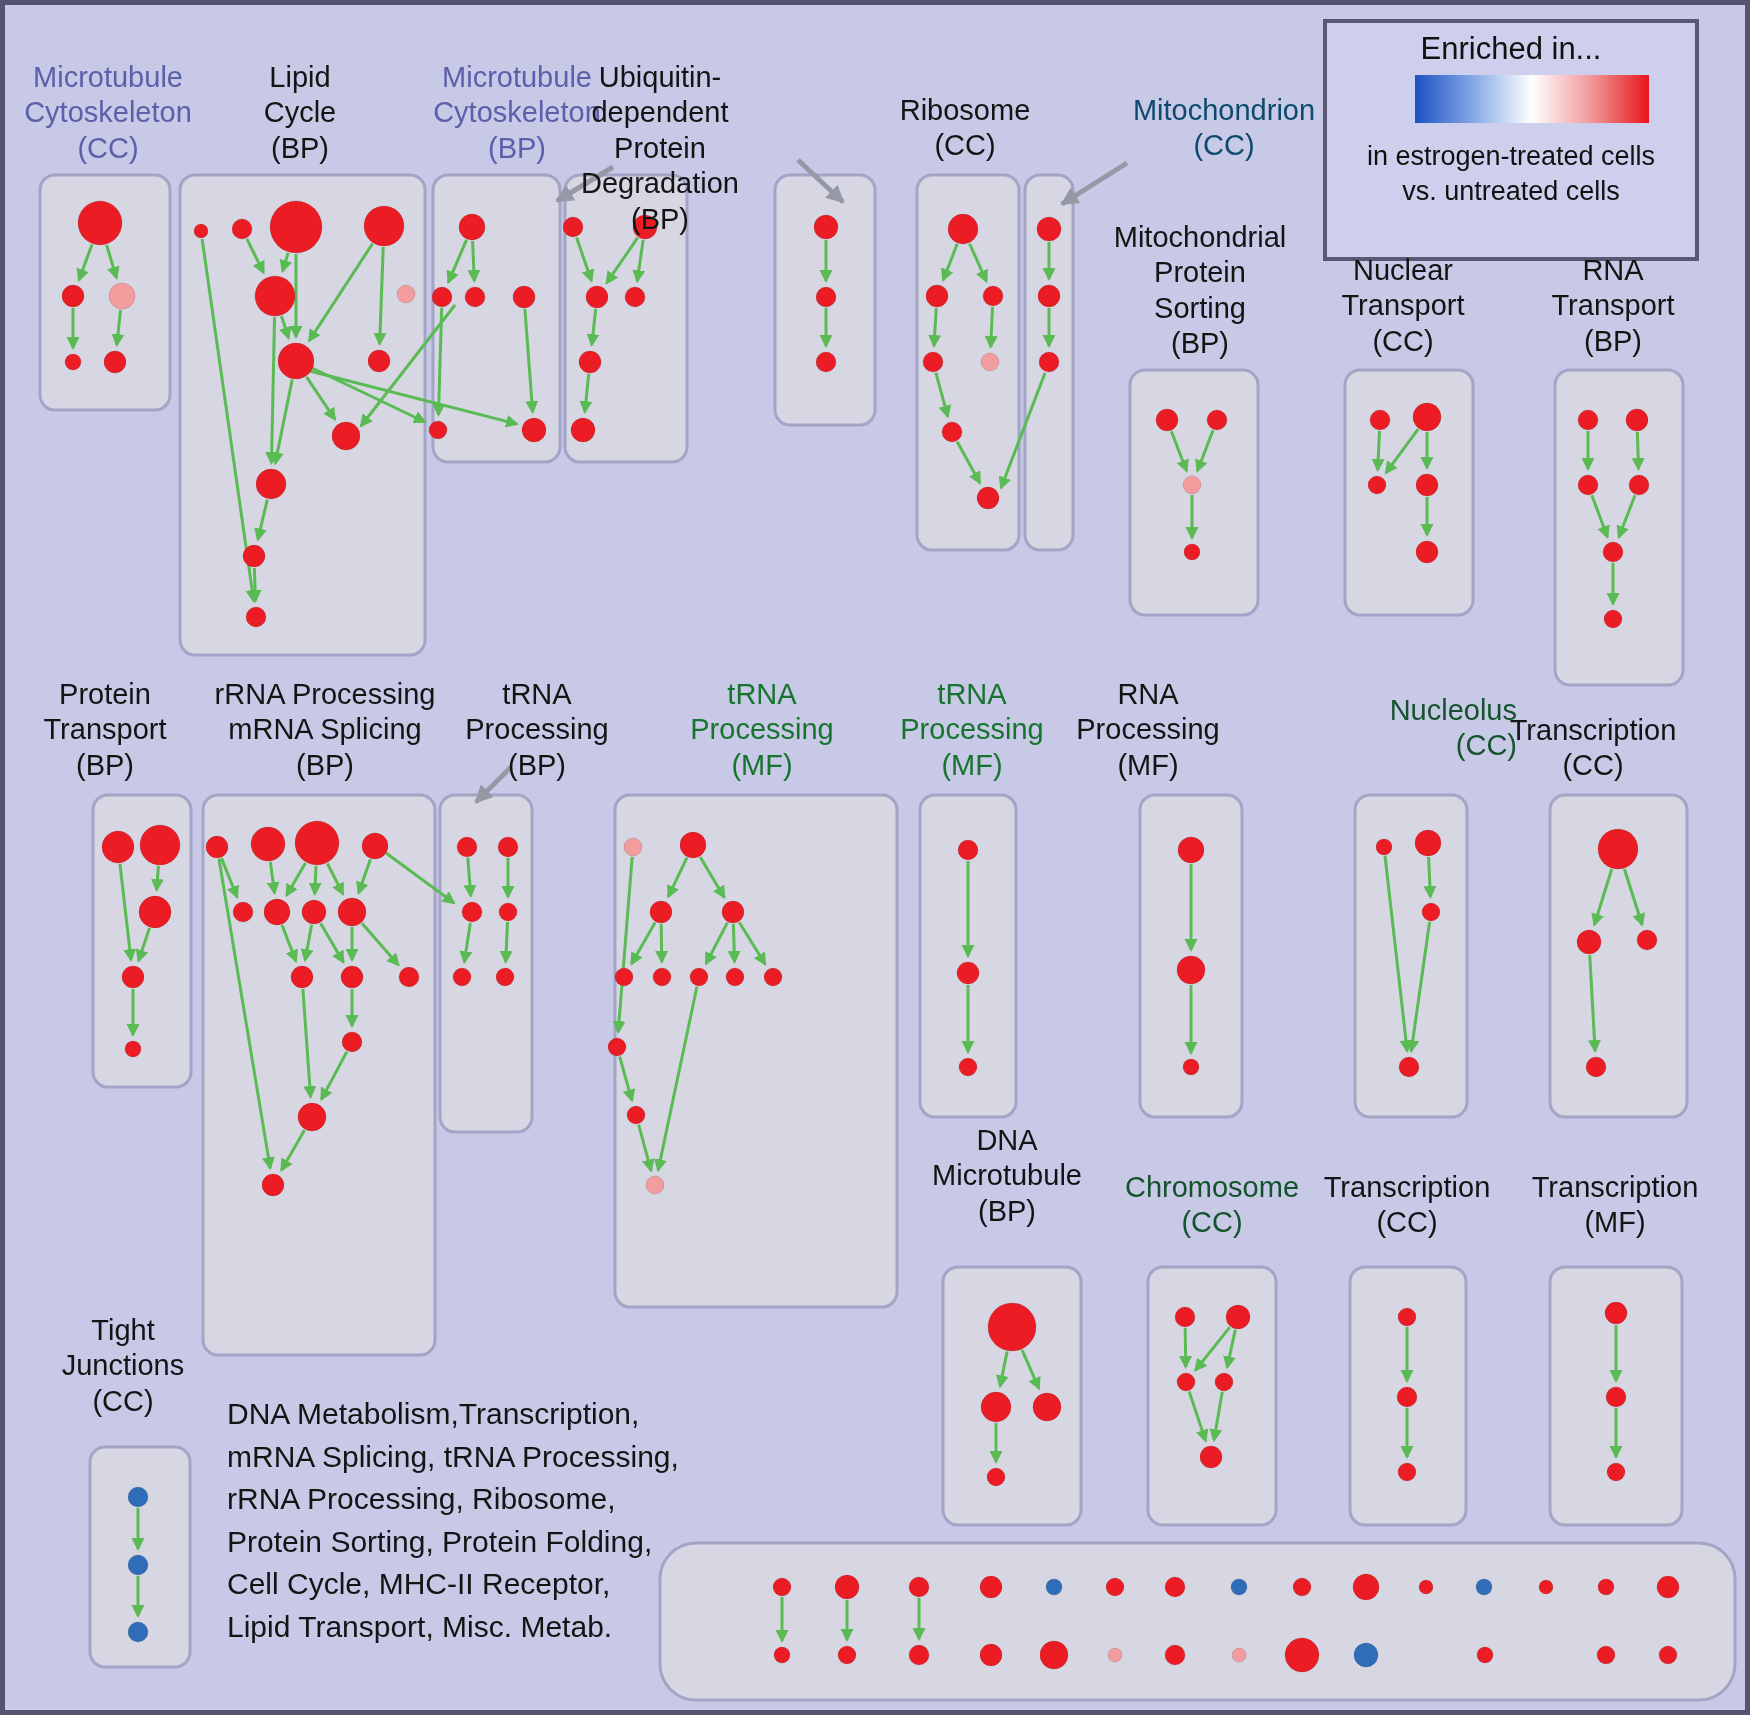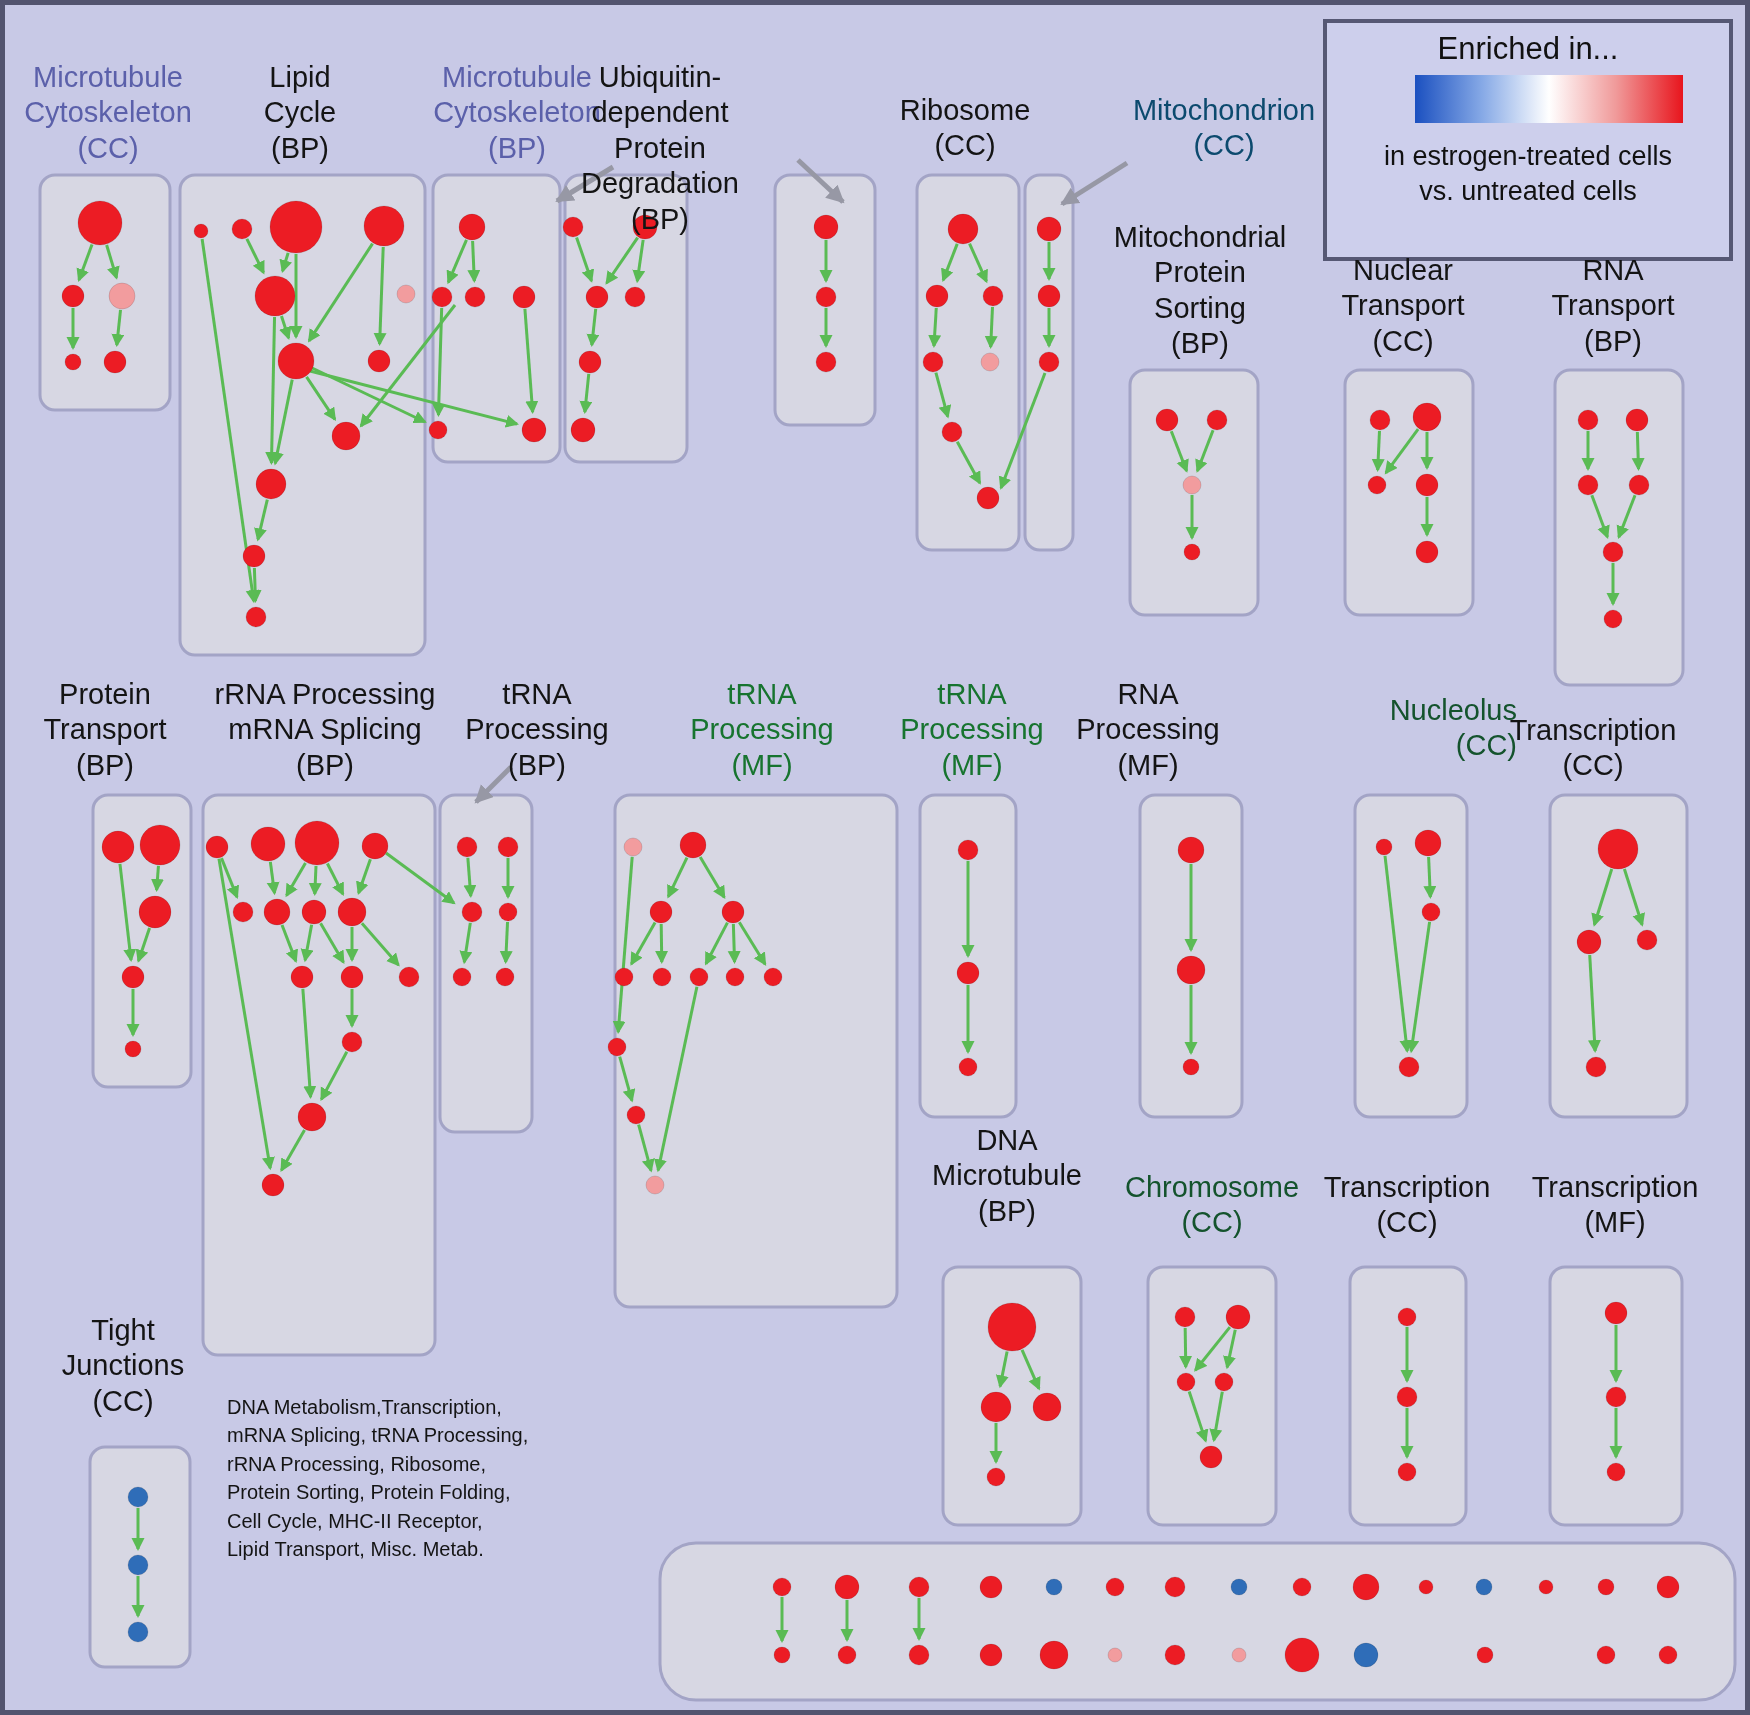--- a/index.html
+++ b/index.html
@@ -7,31 +7,31 @@
     position:relative;width:1750px;height:1715px;
     background:#c8c9e6;border:5px solid #53546f;box-sizing:border-box;
     font-family:"Liberation Sans",sans-serif;overflow:hidden;
   }
   #diagram{position:absolute;left:0;top:0;}
   .glabel{
     position:absolute;width:320px;text-align:center;white-space:pre-line;
     font-size:29px;line-height:1.22;font-weight:400;pointer-events:none;
   }
   .legend{
-    position:absolute;left:1318px;top:14px;width:410px;height:242px;
+    position:absolute;left:1318px;top:14px;width:376px;height:242px;
     border:4px solid #565874;background:#cdcfec;box-sizing:border-box;
     text-align:center;color:#111111;
   }
   .legend-title{font-size:31px;margin-top:8px;}
   .legend-bar{height:48px;margin:8px 46px 2px 88px;}
   .legend-row{display:flex;justify-content:space-between;font-size:31px;padding:0 36px 0 14px;}
   .legend-sub{font-size:27px;line-height:1.3;margin-top:16px;white-space:pre-line;}
   .misc-text{
     position:absolute;left:222px;top:1388px;width:490px;
-    font-size:20px;line-height:1.42;white-space:pre-line;color:#141414;text-align:left;
+    font-size:30px;line-height:1.42;white-space:pre-line;color:#141414;text-align:left;
   }
 </style>
 </head>
 <body>
 
 <div id="figure">
   <svg id="diagram" width="1750" height="1715" viewBox="0 0 1750 1715">
       <defs>
         <marker id="m-green" markerWidth="17" markerHeight="15" refX="11" refY="6.5" orient="auto" markerUnits="userSpaceOnUse">
           <path d="M0,0 L13,6.5 L0,13 z" fill="#5abb54"></path>

